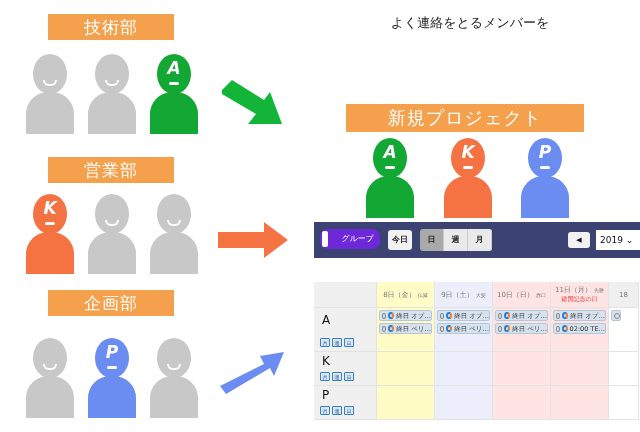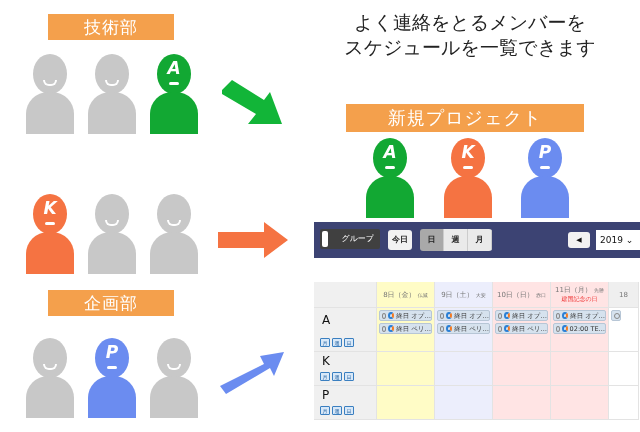--- a/index.html
+++ b/index.html
@@ -18,28 +18,28 @@
   .person .smile { position: absolute; left: 17px; top: 26px; width: 14px; height: 6px; border: 2px solid #fff; border-top: none; border-radius: 0 0 8px 8px; }
   .person .letter { position: absolute; left: 7px; top: 4px; width: 34px; text-align: center; color: #fff; font-weight: bold; font-style: italic; font-size: 17px; font-family: "DejaVu Sans", sans-serif; }
   .person .dash { position: absolute; left: 19px; top: 28px; width: 10px; height: 3px; background: #fff; border-radius: 2px; }
   .gray .head, .gray .body { background: #c8c8c8; }
   .green .head, .green .body { background: #12a833; }
   .orange .head, .orange .body { background: #f57342; }
   .blue .head, .blue .body { background: #6b8cf0; }
 
   .arrow { position: absolute; }
 
-  .headline { position: absolute; left: 310px; top: 10px; width: 320px; text-align: center; color: #222; font-size: 19px; line-height: 25px; }
+  .headline { position: absolute; left: 310px; top: 10px; width: 320px; text-align: center; color: #222; font-size: 13px; line-height: 25px; }
 
   .proj-label { position: absolute; left: 346px; top: 104px; width: 238px; height: 28px; background: #f4a04c; color: #fff; font-size: 18px; line-height: 28px; text-align: center; letter-spacing: 1px; }
 
   
   .cal { position: absolute; left: 314px; top: 222px; width: 326px; height: 208px; background: #fff; overflow: hidden; }
   .cal-toolbar { height: 36px; background: #3c4373; position: relative; }
-  .grp-btn { position: absolute; left: 6px; top: 7px; width: 60px; height: 20px; background: #404040; color: #fff; font-size: 8px; line-height: 20px; text-align: right; padding-right: 6px; border-radius: 2px; }
+  .grp-btn { position: absolute; left: 6px; top: 7px; width: 60px; height: 20px; background: #6d28d9; color: #fff; font-size: 8px; line-height: 20px; text-align: right; padding-right: 6px; border-radius: 8px; }
   .grp-btn .knob { position: absolute; left: 2px; top: 2px; width: 6px; height: 16px; background: #fff; border-radius: 2px; }
   .today-btn { position: absolute; left: 74px; top: 8px; width: 24px; height: 20px; background: #f2f2f2; border-radius: 3px; font-size: 8px; font-weight: bold; text-align: center; line-height: 20px; color: #222; }
   .view-group { position: absolute; left: 106px; top: 7px; display: flex; height: 22px; border-radius: 3px; overflow: hidden; }
   .view-btn { width: 24px; height: 22px; background: #eaeaea; font-size: 8px; font-weight: bold; text-align: center; line-height: 22px; color: #222; border-right: 1px solid #ccc; }
   .view-btn.active { background: #a9a9a9; }
   .prev-btn { position: absolute; left: 254px; top: 10px; width: 22px; height: 16px; background: #f2f2f2; border-radius: 3px; font-size: 7px; text-align: center; line-height: 16px; color: #111; }
   .year-sel { position: absolute; left: 282px; top: 8px; width: 50px; height: 20px; background: #fff; font-size: 9px; line-height: 20px; padding-left: 4px; color: #111; }
 
   .cal-bar2 { height: 22px; background: #3c4373; position: relative; margin-top: 2px; }
   .proj-select { position: absolute; left: 4px; top: 2px; width: 88px; height: 16px; background: #fff; font-size: 8px; line-height: 16px; padding-left: 3px; color: #222; }
@@ -90,20 +90,21 @@
   <div class="person green" style="left:150px; top:54px;">
     <div class="head"></div>
       <div class="body"></div>
     <div class="letter">A</div>
       <div class="dash"></div>
   </div>
   <svg class="arrow" style="left:218px; top:80px;" width="70" height="50">
     <polygon points="4,10 14,0 46,20 52,12 64,44 30,44 38,34 4,14" fill="#12b538"></polygon>
   </svg>
 
+  <div class="dept-label" style="top:157px;">営業部</div>
   <div class="person orange" style="left:26px; top:194px;">
     <div class="head"></div>
       <div class="body"></div>
     <div class="letter">K</div>
       <div class="dash"></div>
   </div>
   <div class="person gray" style="left:88px; top:194px;">
     <div class="head"></div>
       <div class="body"></div>
       <div class="smile"></div>
@@ -133,21 +134,20 @@
     <div class="head"></div>
       <div class="body"></div>
       <div class="smile"></div>
   </div>
   <svg class="arrow" style="left:218px; top:350px;" width="72" height="50">
     <polygon points="2,36 46,14 42,6 66,2 56,26 52,18 8,44" fill="#6b8cf0"></polygon>
   </svg>
 
   <div class="headline">
     <div>よく連絡をとるメンバーを</div>
-    <div>スケジュールを一覧できます</div>
   </div>
 
   <div class="proj-label">新規プロジェクト</div>
   <div class="person green" style="left:366px; top:138px;">
     <div class="head"></div>
       <div class="body"></div>
     <div class="letter">A</div>
       <div class="dash"></div>
   </div>
   <div class="person orange" style="left:444px; top:138px;">

